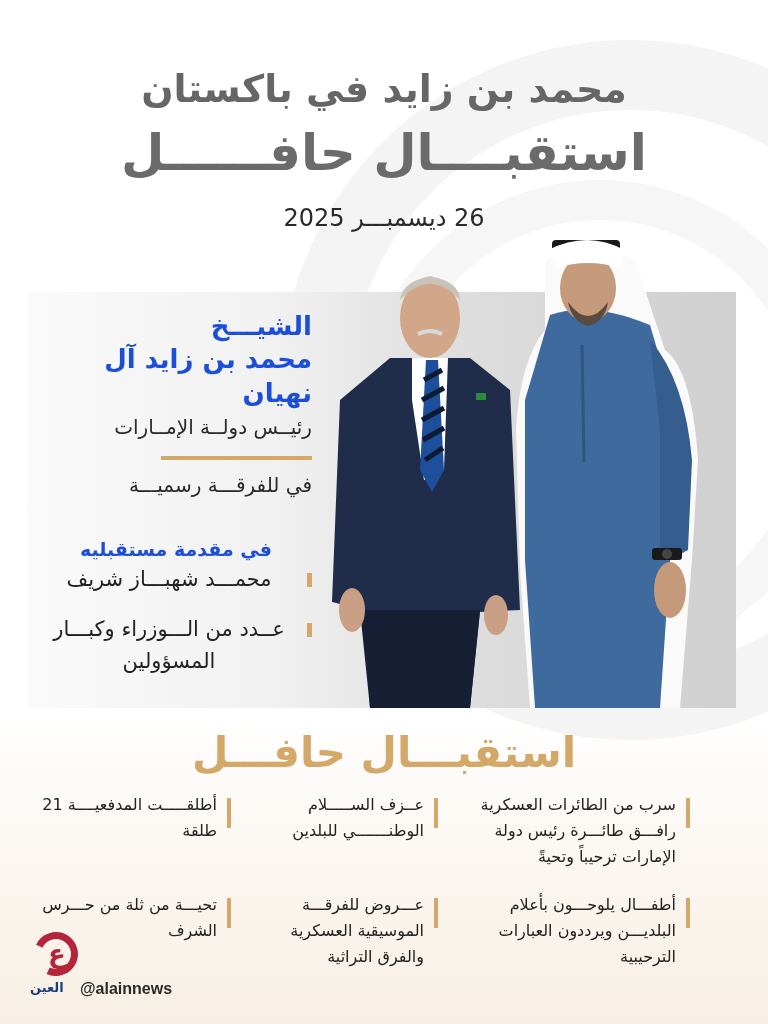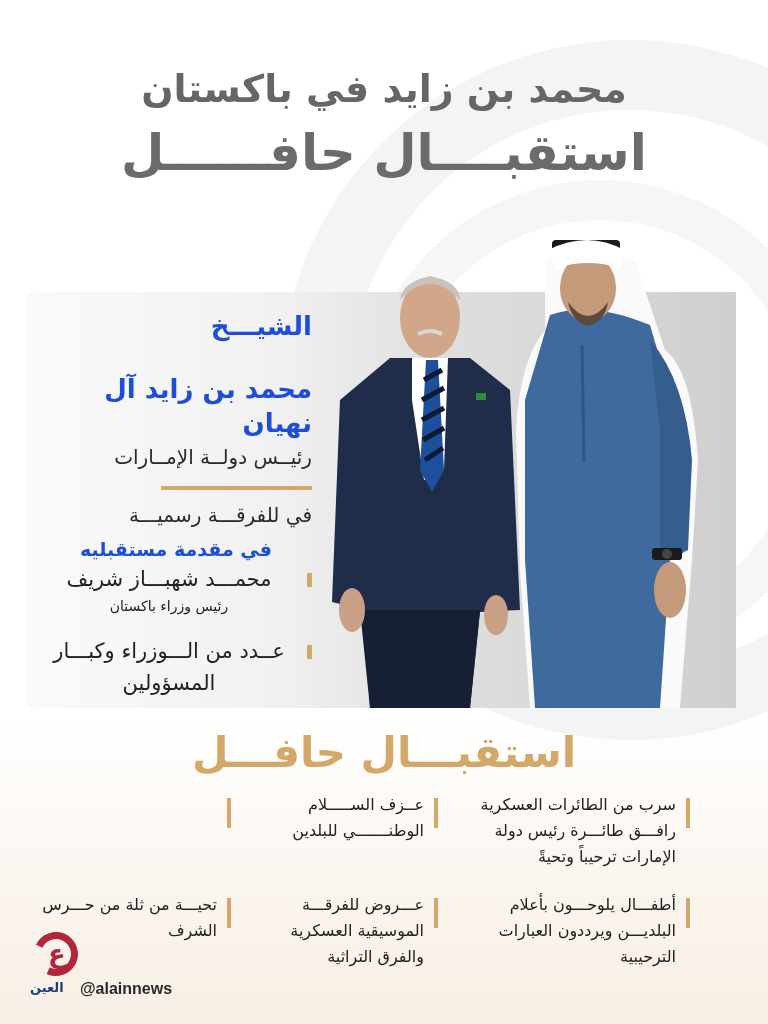--- a/index.html
+++ b/index.html
@@ -25,21 +25,21 @@
   .panel {
     position: absolute; left: 27px; top: 292px; width: 709px; height: 416px;
     background: linear-gradient(90deg, #fafafa 0%, #f1f1f1 35%, #dedede 60%, #cfcfcf 100%);
   }
 
   .photo { position: absolute; left: 320px; top: 230px; width: 400px; height: 478px; }
 
   .info { position: absolute; left: 40px; top: 310px; width: 272px; direction: rtl; text-align: right; }
   .gold { color: #1d4ed8; }
   .sheikh-title { font-size: 26px; font-weight: bold; line-height: 32px; }
-  .sheikh-name { font-size: 26px; font-weight: bold; line-height: 34px; margin-top: 30px; }
+  .sheikh-name { font-size: 26px; font-weight: bold; line-height: 34px; }
   .sheikh-role { font-size: 20px; color: #2a2a2a; line-height: 34px; }
   .divider { width: 151px; height: 4px; background: #d4a868; margin: 12px 0 10px 0; margin-right: 0; }
   .visit { font-size: 20px; color: #2a2a2a; line-height: 30px; }
 
   .reception { position: absolute; left: 40px; top: 535px; width: 272px; direction: rtl; text-align: center; }
   .reception-head { font-size: 19px; font-weight: bold; line-height: 28px; }
   .rec-item { position: relative; padding-right: 14px; }
   .rec-item .bar { position: absolute; right: 0; top: 10px; width: 5px; height: 14px; background: #d4a868; }
   .rec-name { font-size: 21px; color: #222; line-height: 32px; }
   .rec-role { font-size: 14px; color: #222; line-height: 22px; }
@@ -62,20 +62,21 @@
 </style>
 </head>
 <body>
 
 <div class="watermark wm1"></div>
 <div class="watermark wm2"></div>
 
 <div class="header">
   <div class="title1">محمد بن زايد في باكستان</div>
   <div class="title2">استقبــــال حافــــــل</div>
+  <div class="date">26 ديسمبـــر 2025</div>
 </div>
 
 <div class="panel"></div>
 
 <svg class="photo" viewBox="0 0 400 478" xmlns="http://www.w3.org/2000/svg">
 
   <g>
     <path d="M225 30 Q270 10 315 30 L345 120 Q372 140 378 230 L372 330 L360 478 L210 478 L200 340 L196 200 Q200 130 225 100 Z" fill="#fafafa"></path>
     <path d="M230 85 Q270 70 330 95 L352 170 L368 320 L350 330 L340 478 L215 478 L205 330 L205 170 Z" fill="#3e6a9e"></path>
     <path d="M330 110 Q365 150 372 230 L368 320 L340 322 L340 200 Z" fill="#355d8d"></path>
@@ -110,34 +111,33 @@
   <div class="sheikh-role">رئيــس دولــة الإمــارات</div>
   <div class="divider"></div>
   <div class="visit">في للفرقـــة رسميـــة</div>
 </div>
 
 <div class="reception">
   <div class="reception-head gold">في مقدمة مستقبليه</div>
   <div class="rec-item">
     <span class="bar"></span>
     <div class="rec-name">محمـــد شهبـــاز شريف</div>
-    <div class="rec-role">رئيس وزراء باكستان</div>
   </div>
   <div class="rec-item">
     <span class="bar"></span>
     <div class="rec-name">عــدد من الـــوزراء وكبـــار المسؤولين</div>
   </div>
 </div>
 
 <div class="section-title">استقبـــال حافـــل</div>
 
 <div class="grid">
   <div class="fact"><span class="bar"></span><span>سرب من الطائرات العسكرية رافـــق طائـــرة رئيس دولة الإمارات ترحيباً وتحيةً</span></div>
   <div class="fact"><span class="bar"></span><span>عــزف الســـــلام الوطنـــــــي للبلدين</span></div>
-  <div class="fact"><span class="bar"></span></div>
+  <div class="fact"><span class="bar"></span><span>أطلقـــــت المدفعيــــة 21 طلقة</span></div>
   <div class="fact"><span class="bar"></span><span>أطفـــال يلوحـــون بأعلام البلديـــن ويرددون العبارات الترحيبية</span></div>
   <div class="fact"><span class="bar"></span><span>عـــروض للفرقـــة الموسيقية العسكرية والفرق التراثية</span></div>
   <div class="fact"><span class="bar"></span><span>تحيـــة من ثلة من حـــرس الشرف</span></div>
 </div>
 
 <div class="logo">
   <div class="logo-circle"></div>
   <div class="logo-mark">ع</div>
   <div class="logo-ar">العين</div>
   <div class="handle">@alainnews</div>

